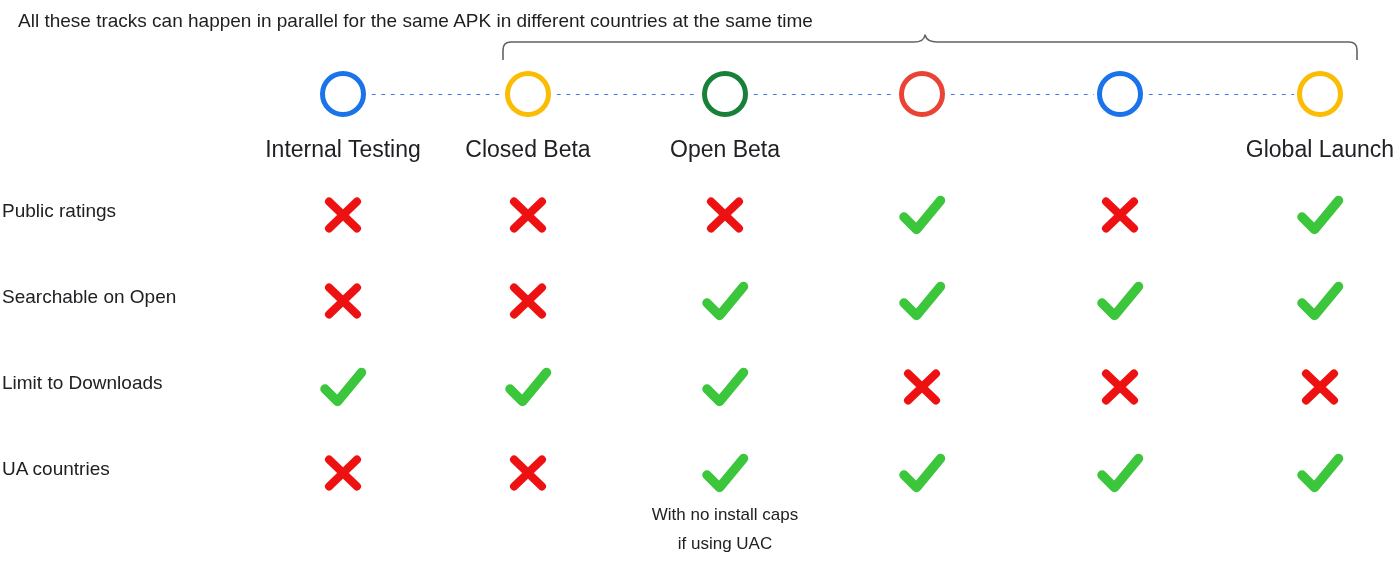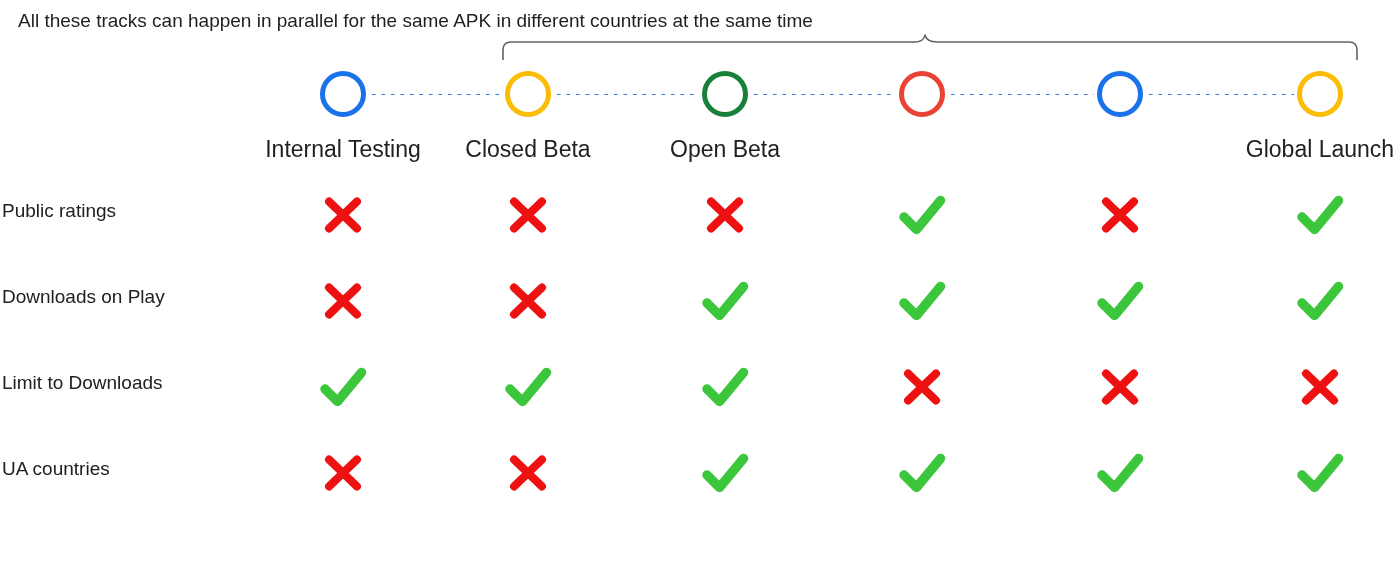--- a/index.html
+++ b/index.html
@@ -172,21 +172,21 @@
     <div class="mark" style="left: 1120px; top: 215px;">
       <svg viewBox="0 0 54 54" xmlns="http://www.w3.org/2000/svg">
         <path d="M13 13.5 L41 40.5 M41 13.5 L13 40.5" stroke="#ee1111" stroke-width="8" fill="none" stroke-linecap="round"></path>
       </svg>
     </div>
     <div class="mark" style="left: 1320px; top: 215px;">
       <svg viewBox="0 0 54 54" xmlns="http://www.w3.org/2000/svg">
         <path d="M9 29 L21.5 41.5 L45.5 12.5" stroke="#3cc63c" stroke-width="9.5" fill="none" stroke-linecap="round" stroke-linejoin="round"></path>
       </svg>
     </div>
-    <div class="row-label" style="top: 285px;">Downloads on Play</div>
+    <div class="row-label" style="top: 285px;">Searchable on Open</div>
     <div class="mark" style="left: 343px; top: 301px;">
       <svg viewBox="0 0 54 54" xmlns="http://www.w3.org/2000/svg">
         <path d="M13 13.5 L41 40.5 M41 13.5 L13 40.5" stroke="#ee1111" stroke-width="8" fill="none" stroke-linecap="round"></path>
       </svg>
     </div>
     <div class="mark" style="left: 528px; top: 301px;">
       <svg viewBox="0 0 54 54" xmlns="http://www.w3.org/2000/svg">
         <path d="M13 13.5 L41 40.5 M41 13.5 L13 40.5" stroke="#ee1111" stroke-width="8" fill="none" stroke-linecap="round"></path>
       </svg>
     </div>
@@ -264,20 +264,24 @@
     </div>
     <div class="mark" style="left: 1120px; top: 473px;">
       <svg viewBox="0 0 54 54" xmlns="http://www.w3.org/2000/svg">
         <path d="M9 29 L21.5 41.5 L45.5 12.5" stroke="#3cc63c" stroke-width="9.5" fill="none" stroke-linecap="round" stroke-linejoin="round"></path>
       </svg>
     </div>
     <div class="mark" style="left: 1320px; top: 473px;">
       <svg viewBox="0 0 54 54" xmlns="http://www.w3.org/2000/svg">
         <path d="M9 29 L21.5 41.5 L45.5 12.5" stroke="#3cc63c" stroke-width="9.5" fill="none" stroke-linecap="round" stroke-linejoin="round"></path>
       </svg>
+    </div>
+    <div id="footnote" style="left: 725px; top: 500px;">
+      <div>With no install caps</div>
+      <div>if using UAC</div>
     </div>
   </div>
 
 <svg width="0" height="0" style="position:absolute" aria-hidden="true">
   <defs>
     <g id="glyph-check">
       <path d="M10 28 L22 40 L45 13" stroke="#3cc63c" stroke-width="9" fill="none" stroke-linecap="round" stroke-linejoin="round"></path>
     </g>
     <g id="glyph-cross">
       <path d="M13 13 L41 41 M41 13 L13 41" stroke="#ee1111" stroke-width="8" fill="none" stroke-linecap="round"></path>

